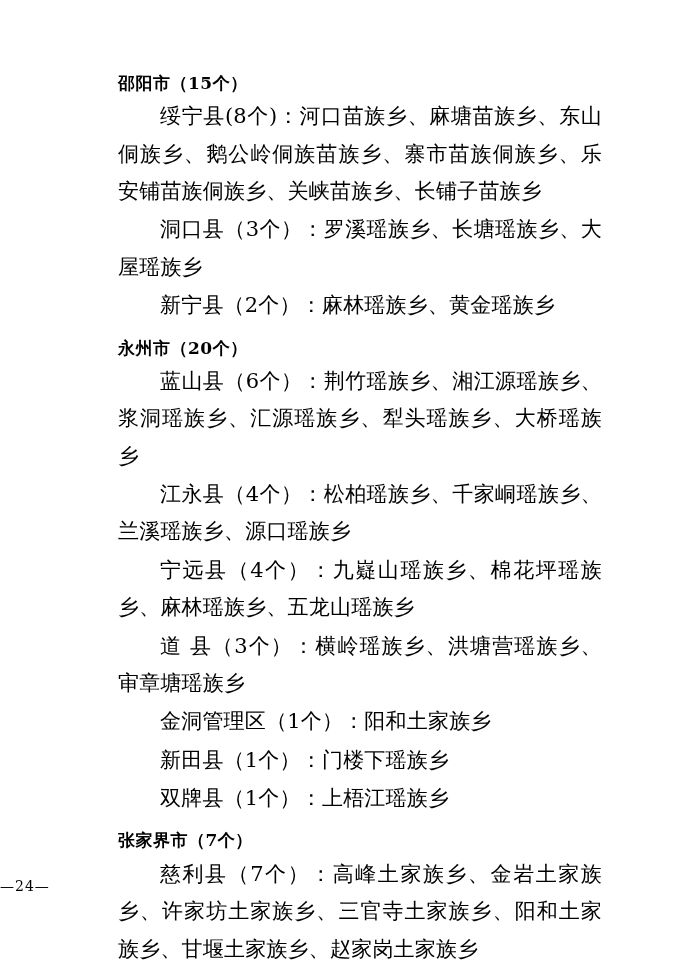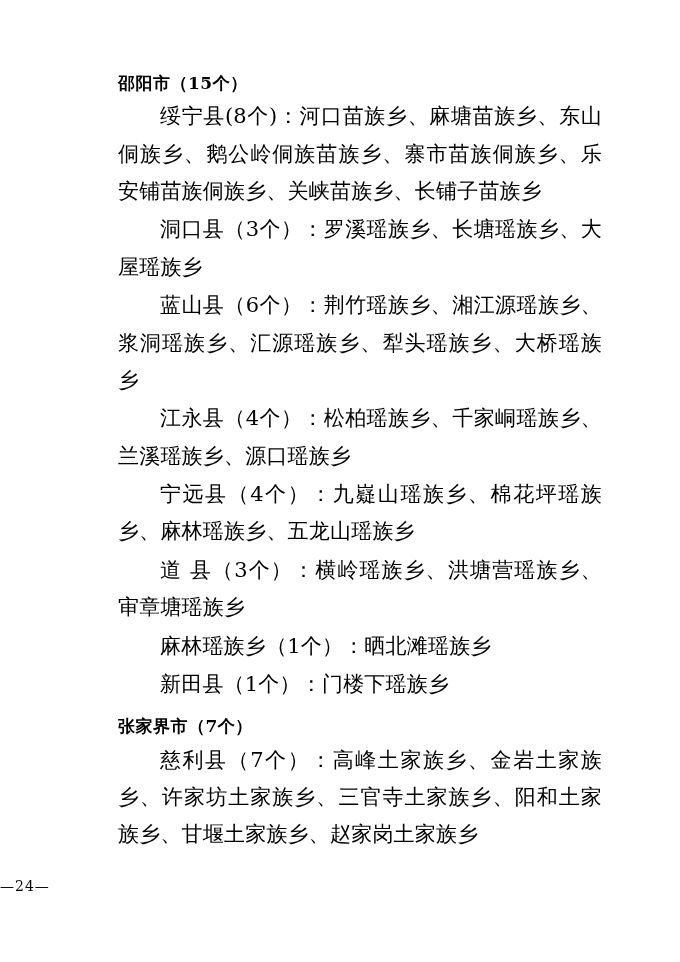--- a/index.html
+++ b/index.html
@@ -55,25 +55,28 @@
   }
 </style>
 </head>
 <body>
 
 <div class="page">
 
   <div class="section-heading first-heading">邵阳市（15个）</div>
   <p class="entry">绥宁县(8个)：河口苗族乡、麻塘苗族乡、东山侗族乡、鹅公岭侗族苗族乡、寨市苗族侗族乡、乐安铺苗族侗族乡、关峡苗族乡、长铺子苗族乡</p>
   <p class="entry">洞口县（3个）：罗溪瑶族乡、长塘瑶族乡、大屋瑶族乡</p>
+  <p class="entry">新宁县（2个）：麻林瑶族乡、黄金瑶族乡</p>
 
+  <div class="section-heading">永州市（20个）</div>
   <p class="entry">蓝山县（6个）：荆竹瑶族乡、湘江源瑶族乡、浆洞瑶族乡、汇源瑶族乡、犁头瑶族乡、大桥瑶族乡</p>
   <p class="entry">江永县（4个）：松柏瑶族乡、千家峒瑶族乡、兰溪瑶族乡、源口瑶族乡</p>
   <p class="entry">宁远县（4个）：九嶷山瑶族乡、棉花坪瑶族乡、麻林瑶族乡、五龙山瑶族乡</p>
   <p class="entry spaced-label">道  县（3个）：横岭瑶族乡、洪塘营瑶族乡、审章塘瑶族乡</p>
-  <p class="entry">麻林瑶族乡（1个）：晒北滩瑶族乡</p>
+  <p class="entry">金洞管理区（1个）：阳和土家族乡</p>
   <p class="entry">新田县（1个）：门楼下瑶族乡</p>
+  <p class="entry">双牌县（1个）：上梧江瑶族乡</p>
 
   <div class="section-heading">张家界市（7个）</div>
   <p class="entry">慈利县（7个）：高峰土家族乡、金岩土家族乡、许家坊土家族乡、三官寺土家族乡、阳和土家族乡、甘堰土家族乡、赵家岗土家族乡</p>
 
   <div class="page-number">—24—</div>
 </div>
 
 </body></html>

